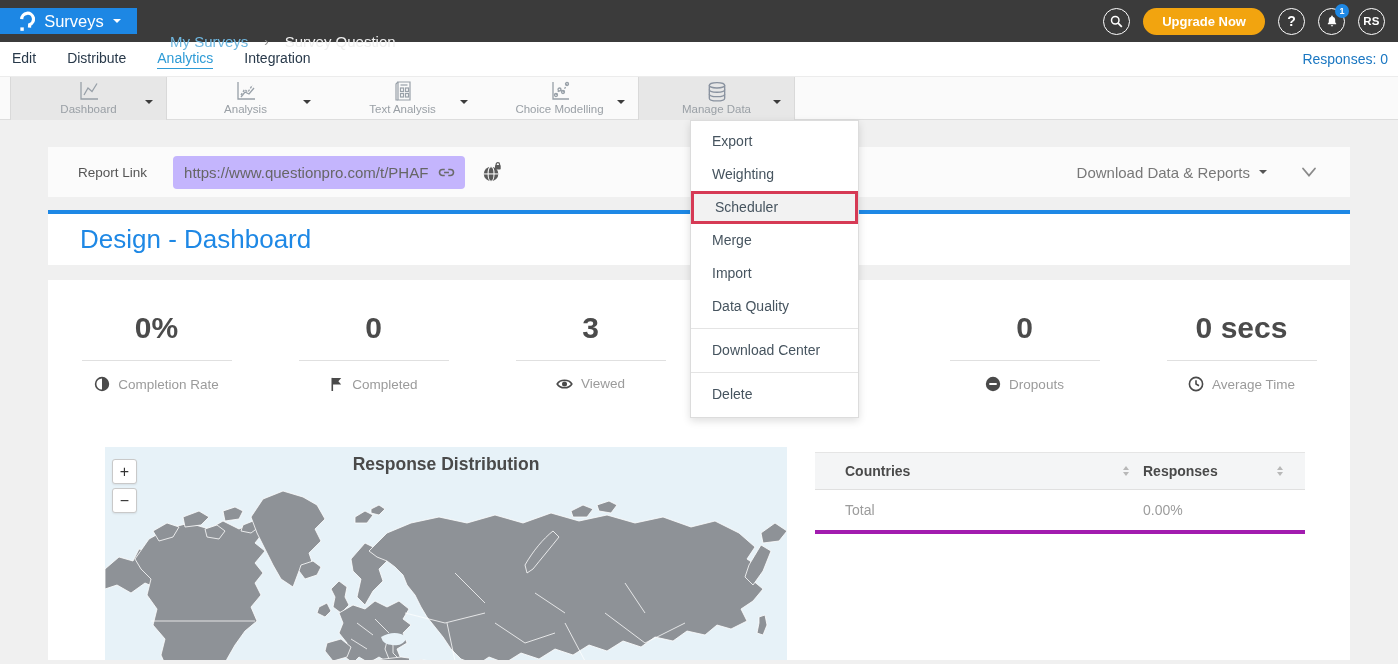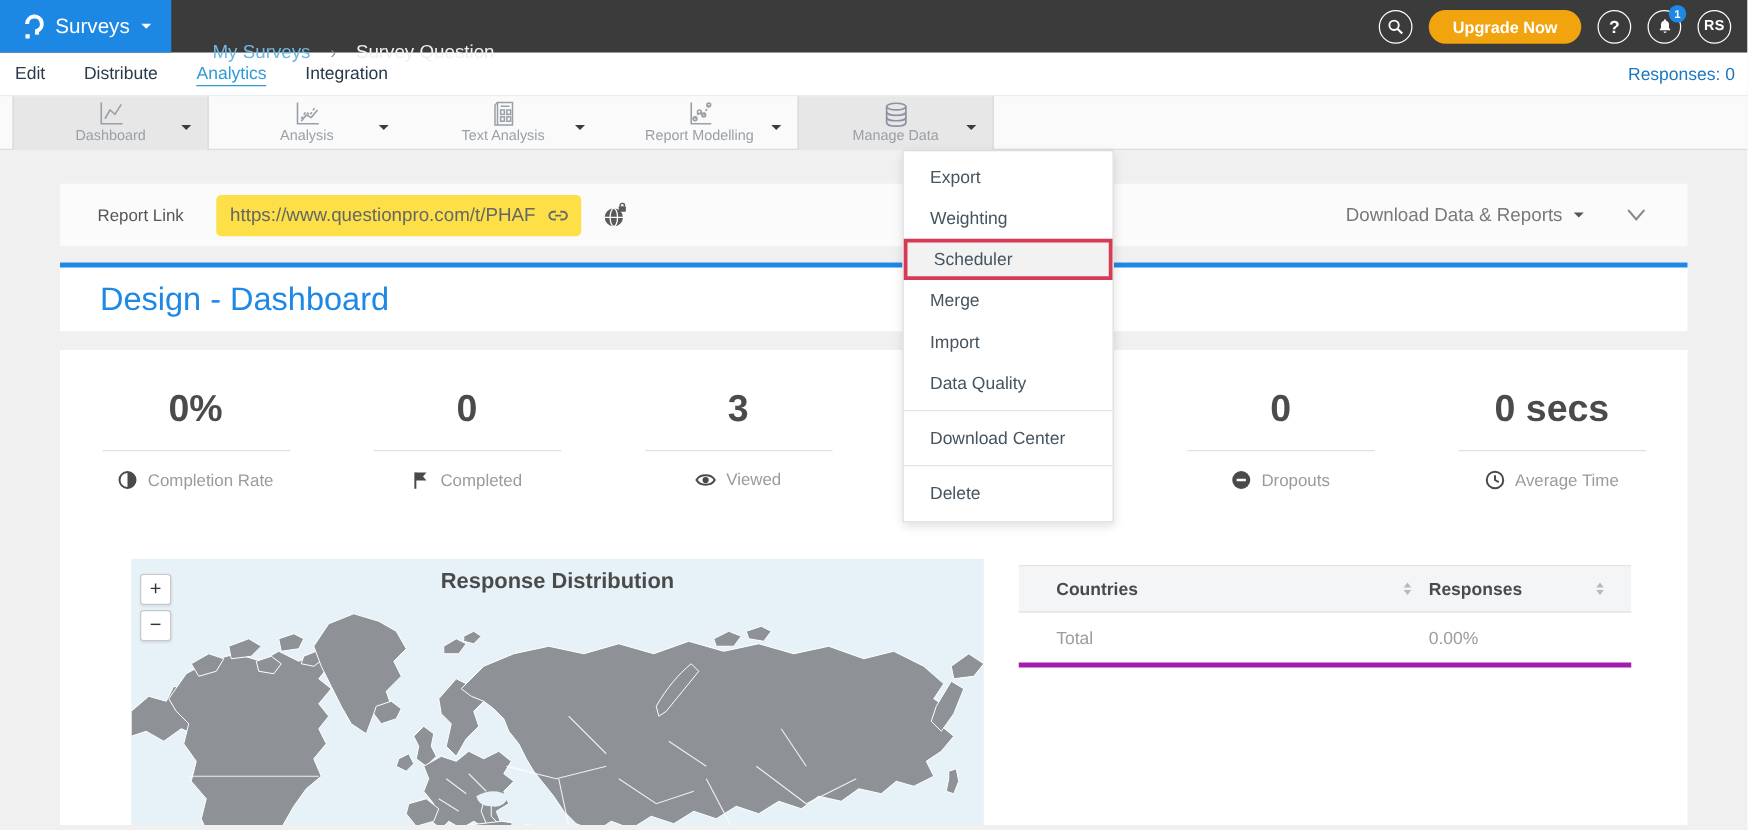--- a/index.html
+++ b/index.html
@@ -1,21 +1,21 @@
 <!DOCTYPE html>
 <html><head>
 <meta charset="utf-8">
 <style>
   * { margin:0; padding:0; box-sizing:border-box; }
   html,body { width:1398px; height:664px; overflow:hidden; }
   body { font-family:"Liberation Sans", sans-serif; background:#f0f0f0; position:relative; }
 
   
   .topbar { height:42px; background:#3b3b3b; display:flex; align-items:center; position:relative; }
-  .logo-box { width:137px; height:42px; background:#1d87e4; display:flex; align-items:center; justify-content:center; gap:9px; cursor:pointer; margin-right:5px; }
+  .logo-box { width:137px; height:26px; background:#1d87e4; display:flex; align-items:center; justify-content:center; gap:9px; cursor:pointer; margin-right:5px; }
   .logo-mark { display:flex; align-items:center; }
   .product-label { color:#fff; font-size:16.5px; }
   .caret { width:0; height:0; border:4.5px solid transparent; border-top-color:currentColor; display:inline-block; margin-top:4px; }
   .logo-box .caret { color:#fff; }
   .breadcrumb { display:flex; align-items:center; gap:16px; margin-left:28px; font-size:15px;margin-top:40px; }
   .crumb-link { color:#6fb7e0; cursor:pointer; }
   .crumb-sep { color:#8f8f8f; font-size:13px; }
   .crumb-current { color:#efefef; }
   .topbar-actions { margin-left:auto; display:flex; align-items:center; gap:13px; padding-right:13px; }
   .circle-btn { width:27px; height:27px; border:1.5px solid #fff; border-radius:50%; display:flex; align-items:center; justify-content:center; color:#fff; font-size:14px; font-weight:bold; cursor:pointer; position:relative; }
@@ -33,21 +33,21 @@
   .toolbar { height:43px; background:#fafafa; border-bottom:1px solid #ddd; display:flex; padding-left:10px; }
   .tool-tab { width:157px; height:43px; position:relative; display:flex; flex-direction:column; align-items:center; justify-content:flex-end; padding-bottom:5px; cursor:pointer; }
   .tool-tab.shaded { background:#e7e7e7; border-left:1px solid #d9d9d9; border-right:1px solid #d9d9d9; }
   .tool-tab .t-icon { position:absolute; top:3px; left:50%; transform:translateX(-50%); color:#98a0a8; }
   .tool-tab .t-label { font-size:11.5px; color:#9aa0a6; }
   .tool-tab .caret { position:absolute; right:13px; top:19px; color:#3c3c3c; }
 
   
   .report-bar { margin:27px 48px 0; height:50px; background:#fbfbfb; display:flex; align-items:center; padding:0 30px; }
   .report-label { font-size:13.5px; color:#555; }
-  .url-box { margin-left:26px; width:292px; height:33px; background:#fde047; border-radius:4px; display:flex; align-items:center; padding:0 8px 0 11px; cursor:text; }
+  .url-box { margin-left:26px; width:292px; height:33px; background:#c4b5fd; border-radius:4px; display:flex; align-items:center; padding:0 8px 0 11px; cursor:text; }
   .url-text { font-size:15px; color:#666; white-space:nowrap; overflow:hidden; flex:1; }
   .globe-wrap { margin-left:17px; cursor:pointer; display:flex; }
   .dl-dropdown { margin-left:auto; display:flex; align-items:center; gap:9px; cursor:pointer; color:#787878; font-size:15px; }
   .dl-dropdown .caret { color:#555; }
   .collapse-chev { margin-left:33px; margin-right:2px; cursor:pointer; display:flex; }
 
   
   .title-card { margin:13px 48px 0; background:#fff; border-top:4px solid #1e88e5; height:55px; display:flex; align-items:center; padding-left:32px; }
   .page-title { font-size:26px; color:#1e88e5; font-weight:500; }
 
@@ -71,21 +71,21 @@
   .countries-table { position:absolute; left:767px; top:172px; width:490px; }
   .ct-header { height:38px; background:#f4f5f6; border-top:1px solid #e5e5e5; border-bottom:1px solid #e0e0e0; display:flex; align-items:center; padding-left:30px; font-size:14px; font-weight:bold; color:#4a4a4a; }
   .ct-row { height:44px; border-bottom:4px solid #a21caf; display:flex; align-items:center; padding-left:30px; font-size:14px; color:#9c9c9c; }
   .ct-col1 { flex:1; display:flex; align-items:center; }
   .ct-col2 { width:162px; display:flex; align-items:flex-start; padding-right:8px; }
   .sort-icon { margin-left:auto; margin-right:14px; display:inline-flex; flex-direction:column; align-items:center; gap:2px; cursor:pointer; }
   .sort-icon .up { width:0; height:0; border:3.5px solid transparent; border-bottom:4.5px solid #b8b8b8; }
   .sort-icon .dn { width:0; height:0; border:3.5px solid transparent; border-top:4.5px solid #b8b8b8; }
 
   
-  .md-menu { position:absolute; left:690px; top:120px; width:169px; background:#fff; border:1px solid #dcdcdc; box-shadow:0 3px 8px rgba(0,0,0,.13); z-index:60; padding:4px 0 6px;margin-left:32px; }
+  .md-menu { position:absolute; left:690px; top:120px; width:169px; background:#fff; border:1px solid #dcdcdc; box-shadow:0 3px 8px rgba(0,0,0,.13); z-index:60; padding:4px 0 6px; }
   .md-item { height:33px; line-height:33px; padding-left:21px; font-size:14px; color:#46545f; cursor:pointer; }
   .md-item.highlight { border:3px solid #d63a55; background:#f2f2f2; line-height:27px; }
   .menu-sep { border-top:1px solid #e4e4e4; margin:5px 0; }
 </style>
 </head>
 <body>
 
 <div class="topbar">
   <div class="logo-box">
     <span class="logo-mark">
@@ -173,21 +173,21 @@
     <span class="t-icon">
       <svg width="24" height="22" viewBox="0 0 24 22" fill="none" stroke="#98a0a8" stroke-width="1.3">
           <path d="M5 2v17h16"></path>
           <path d="M8 15l3.5-5.5 3.5 2.5 4-8" stroke-dasharray="2 1.6"></path>
           <circle cx="8" cy="15" r="1.5"></circle>
           <circle cx="11.5" cy="9.5" r="1.5"></circle>
           <circle cx="15" cy="12" r="1.5"></circle>
           <circle cx="19" cy="4" r="1.5"></circle>
         </svg>
     </span>
-    <span class="t-label">Report Modelling</span>
+    <span class="t-label">Choice Modelling</span>
     <span class="caret"></span>
   </div>
   <div class="tool-tab shaded">
     <span class="t-icon">
       <svg width="25" height="24" viewBox="0 0 26 24" fill="none" stroke="#8a93a0" stroke-width="1.4">
           <ellipse cx="13" cy="5" rx="8" ry="2.8"></ellipse>
           <path d="M5 5v13.5c0 1.6 3.6 2.8 8 2.8s8-1.2 8-2.8V5"></path>
           <path d="M5 9.5c0 1.6 3.6 2.8 8 2.8s8-1.2 8-2.8"></path>
           <path d="M5 14c0 1.6 3.6 2.8 8 2.8s8-1.2 8-2.8"></path>
         </svg>

